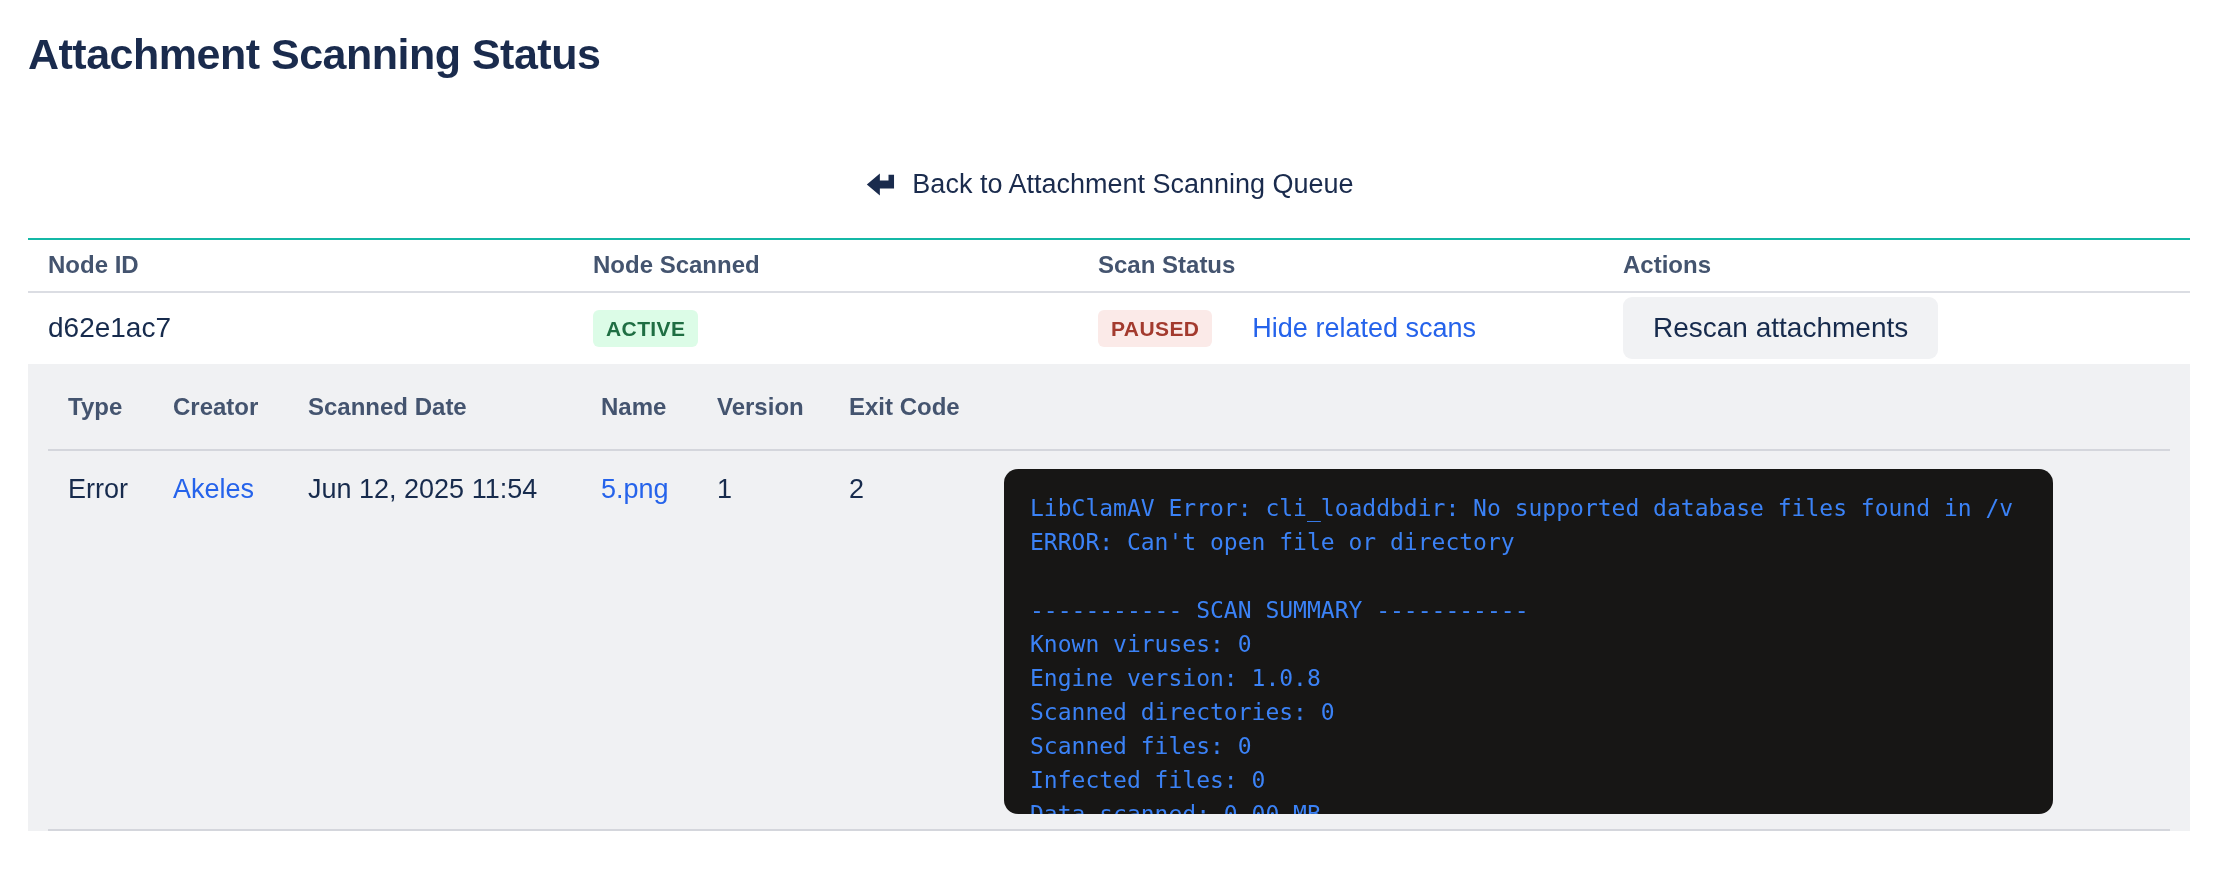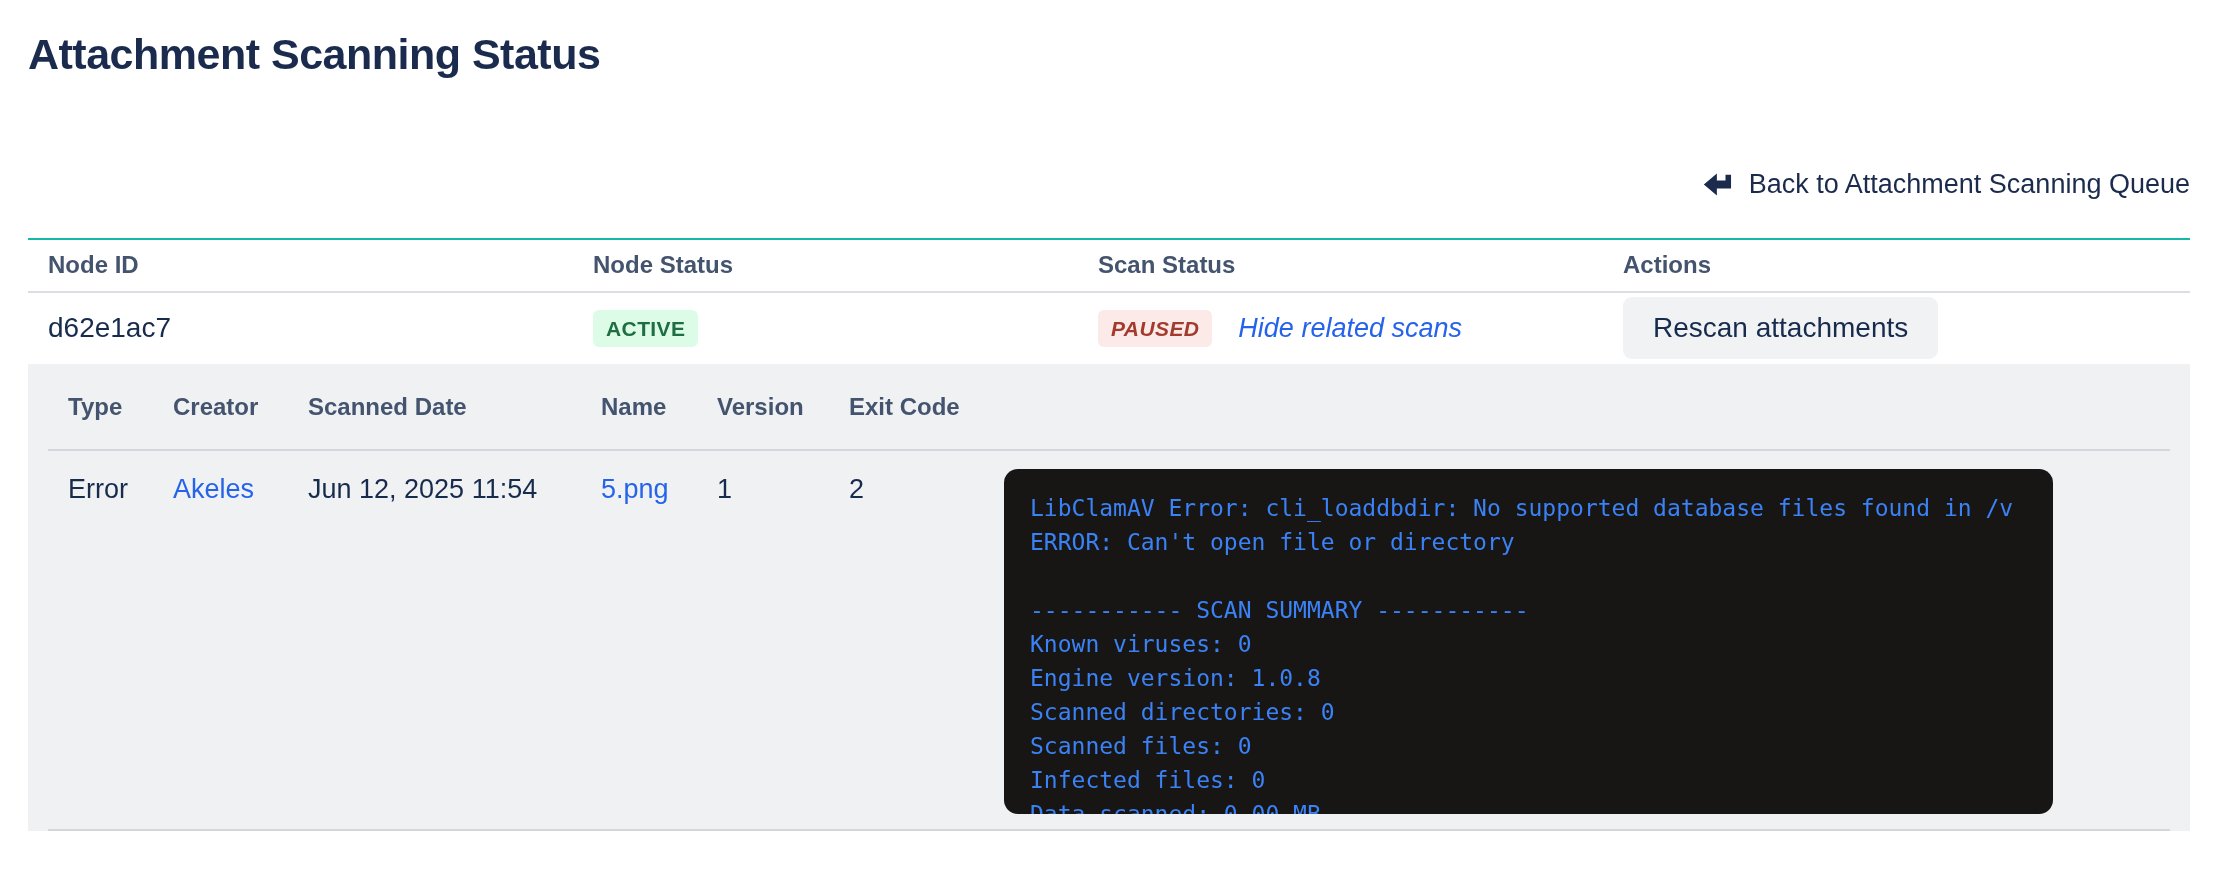--- a/index.html
+++ b/index.html
@@ -12,21 +12,21 @@
     margin-top: 30px;
     font-size: 43px;
     font-weight: 700;
     letter-spacing: -0.5px;
     color: #1A2B4D;
   }
 
   .back-row {
     margin-top: 90px;
     display: flex;
-    justify-content: flex-end;
+    justify-content: center;
   }
   .back-link {
     display: inline-flex;
     align-items: center;
     gap: 14px;
     font-size: 27px;
     font-weight: 500;
     color: #1A2B4D;
     text-decoration: none;
     cursor: pointer;
@@ -61,21 +61,21 @@
     display: inline-block;
     font-size: 21px;
     font-weight: 700;
     letter-spacing: 0.4px;
     padding: 6px 13px;
     border-radius: 6px;
     line-height: 1.2;
   }
   .badge-active { background: #DCFCE7; color: #1F6E43; }
   .badge-paused { background: #FBEAE8; color: #A33A2E; }
-  .scan-status-cell { display: flex; align-items: center; gap: 26px; font-style: italic; }
+  .scan-status-cell { display: flex; align-items: center; gap: 40px; }
   a.link { color: #2563EB; text-decoration: none; font-size: 27px; cursor: pointer; }
   .rescan-btn {
     display: inline-block;
     background: #F1F2F4;
     border: none;
     border-radius: 9px;
     padding: 15px 30px;
     font-family: "Liberation Sans", sans-serif;
     font-size: 28px;
     color: #172B4D;
@@ -138,21 +138,21 @@
         <svg width="34" height="27" viewBox="0 0 24 19" fill="#1A2B4D" xmlns="http://www.w3.org/2000/svg">
           <path d="M2 9.5 L11.2 1.8 L11.2 6.6 L17.3 6.6 L17.3 2.6 L21.2 2.6 L21.2 12.4 L11.2 12.4 L11.2 17.2 Z"></path>
         </svg>
       </span>
       <span>Back to Attachment Scanning Queue</span>
     </a>
   </div>
 
   <div class="main-header">
     <div class="th">Node ID</div>
-    <div class="th">Node Status</div>
+    <div class="th">Node Scanned</div>
     <div class="th">Scan Status</div>
     <div class="th">Actions</div>
   </div>
 
   <div class="main-row">
     <div class="td">d62e1ac7</div>
     <div class="td">
       <span class="badge badge-active">ACTIVE</span>
     </div>
     <div class="td scan-status-cell">

